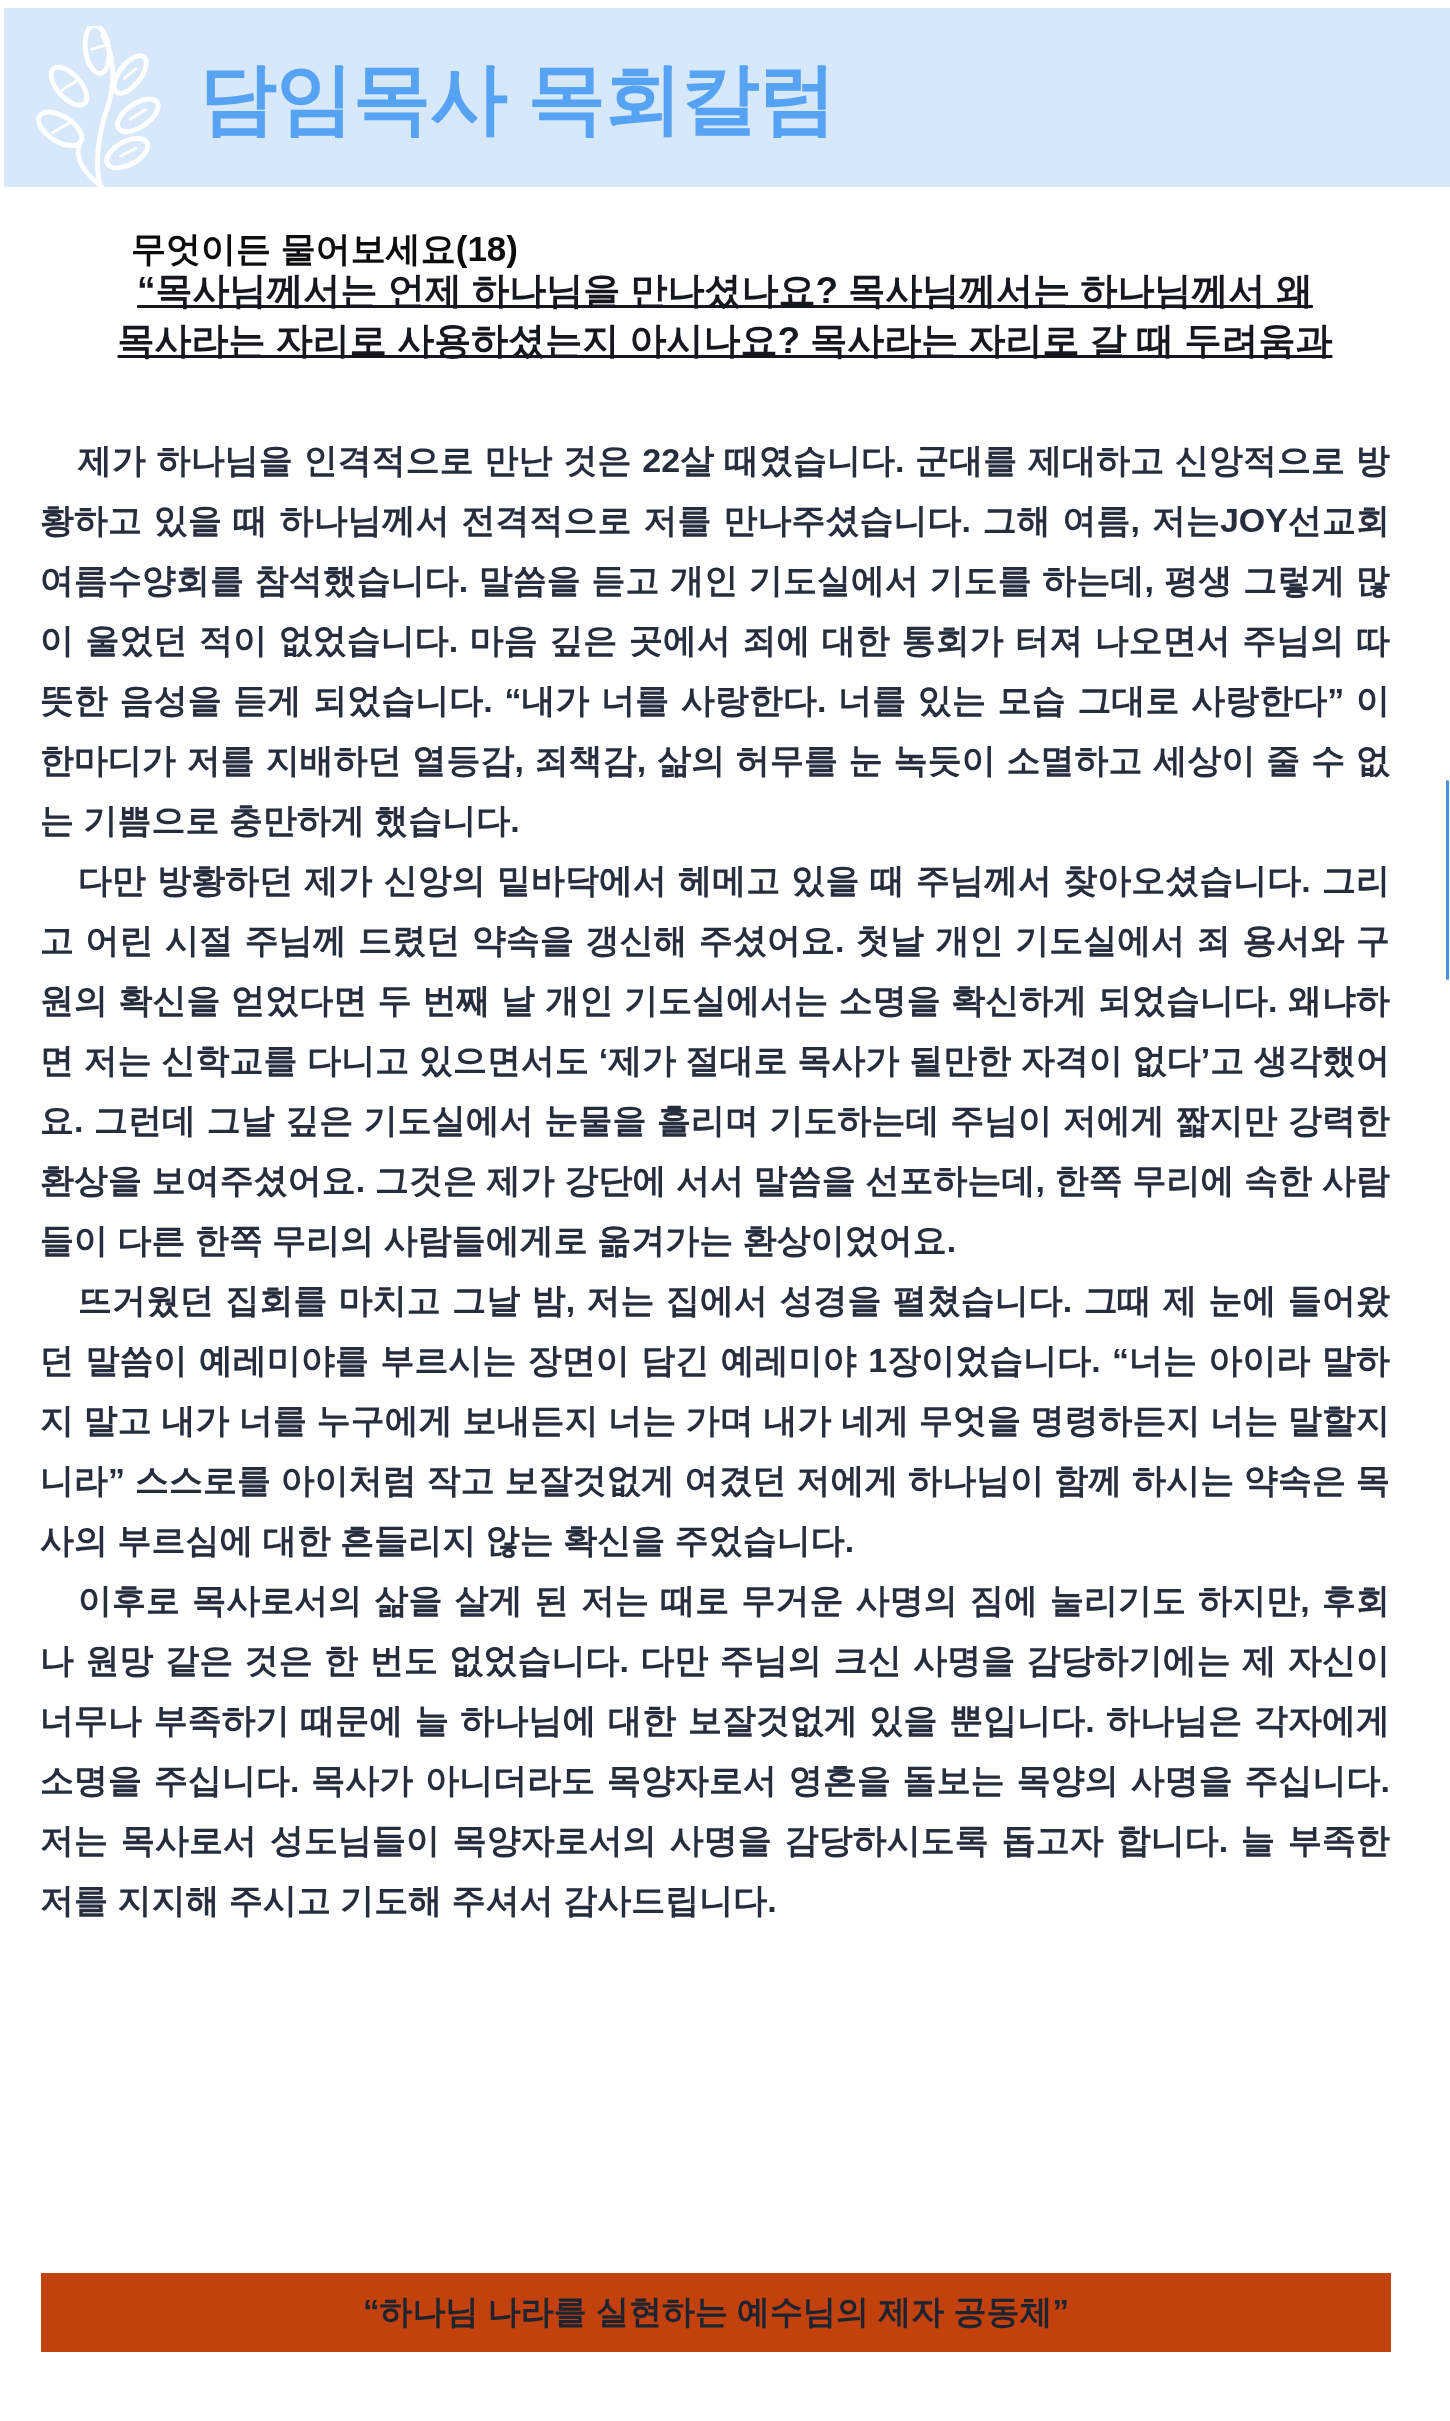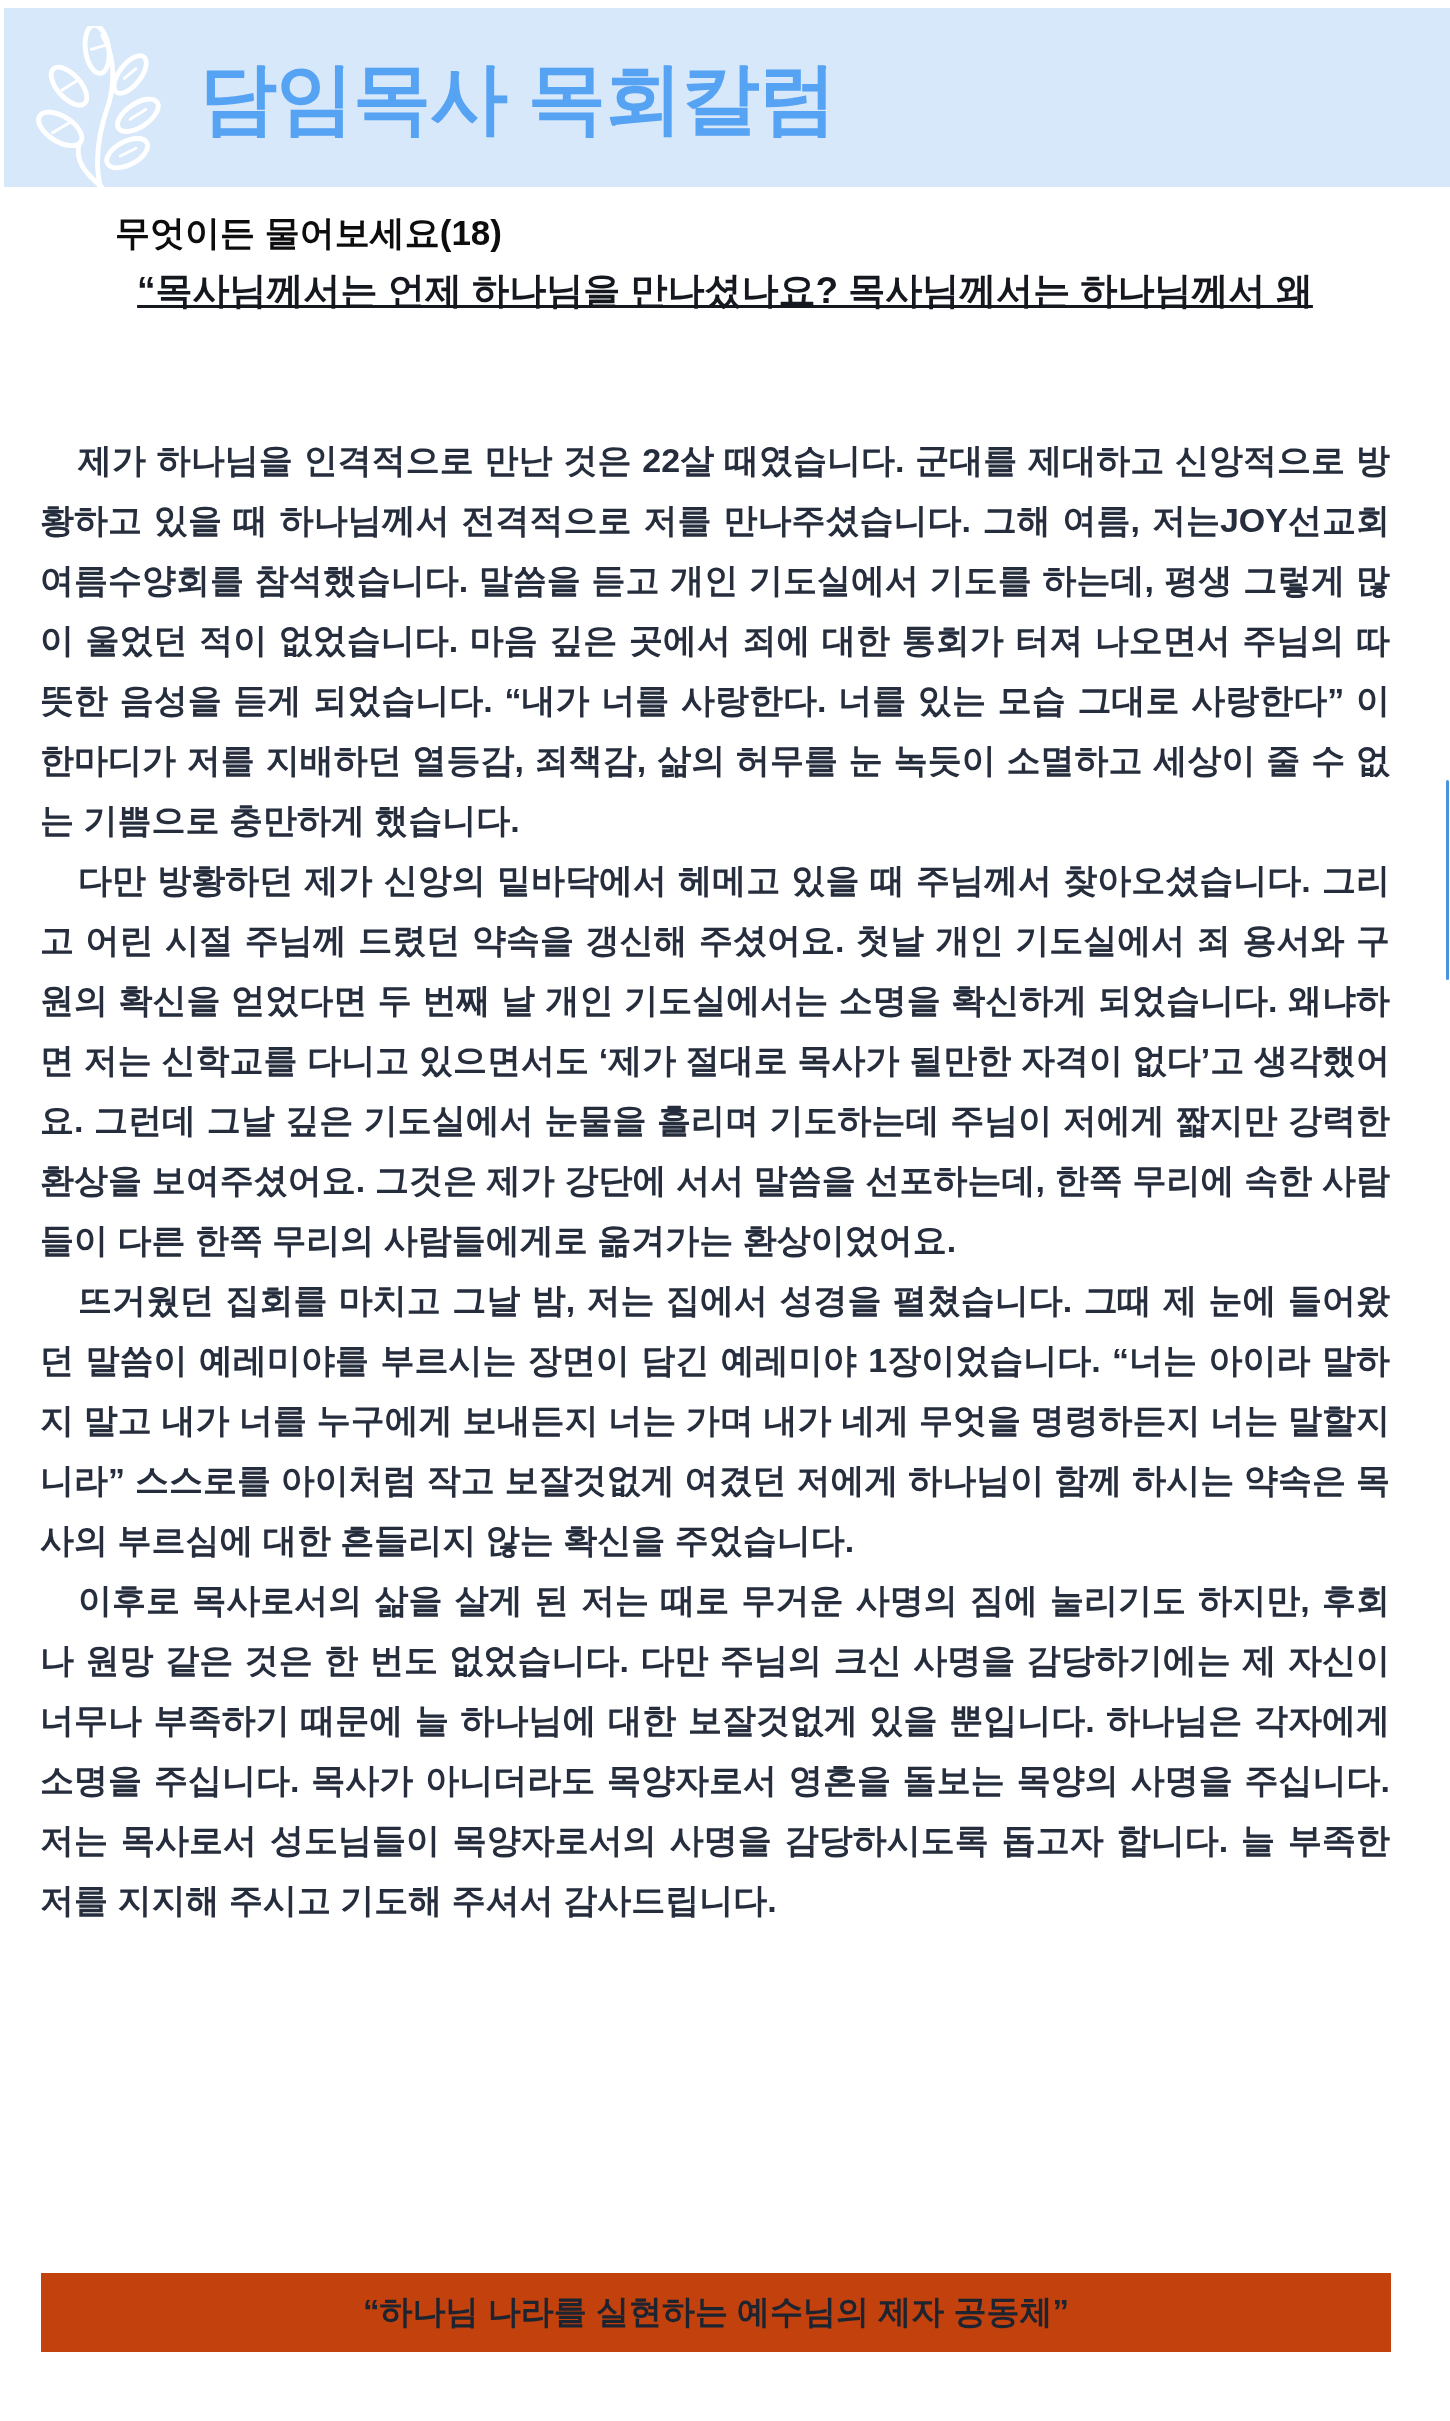--- a/index.html
+++ b/index.html
@@ -22,21 +22,21 @@
   .page-title{
     margin:0 0 0 195px;
     font-size:78px;font-weight:800;letter-spacing:-1px;
     color:#55a3f2;
     line-height:1;
   }
   
   .subtitle{
     position:absolute;left:115px;top:210px;
     font-size:35px;font-weight:700;color:#0d0d0f;
-    margin:0;
+    margin:16px;
   }
   
   .question{
     position:absolute;left:75px;top:266px;width:1300px;
     text-align:center;
     font-size:37px;font-weight:800;color:#15181e;
     line-height:50px;
     text-decoration:underline;
   }
   
@@ -90,20 +90,21 @@
       <path d="M30,66 L46,56" stroke-width="3"></path>
       <path d="M20,110 L37,100" stroke-width="3"></path>
     </svg>
     <h1 class="page-title">담임목사 목회칼럼</h1>
   </div>
 
   <h2 class="subtitle">무엇이든 물어보세요(18)</h2>
 
   <div class="question">
     <div>“목사님께서는 언제 하나님을 만나셨나요? 목사님께서는 하나님께서 왜</div>
+    <div>목사라는 자리로 사용하셨는지 아시나요? 목사라는 자리로 갈 때 두려움과</div>
   </div>
 
   <div class="article">
     <p>제가 하나님을 인격적으로 만난 것은 22살 때였습니다. 군대를 제대하고 신앙적으로 방황하고 있을 때 하나님께서 전격적으로 저를 만나주셨습니다. 그해 여름, 저는JOY선교회 여름수양회를 참석했습니다. 말씀을 듣고 개인 기도실에서 기도를 하는데, 평생 그렇게 많이 울었던 적이 없었습니다. 마음 깊은 곳에서 죄에 대한 통회가 터져 나오면서 주님의 따뜻한 음성을 듣게 되었습니다. “내가 너를 사랑한다. 너를 있는 모습 그대로 사랑한다” 이 한마디가 저를 지배하던 열등감, 죄책감, 삶의 허무를 눈 녹듯이 소멸하고 세상이 줄 수 없는 기쁨으로 충만하게 했습니다.</p>
     <p>다만 방황하던 제가 신앙의 밑바닥에서 헤메고 있을 때 주님께서 찾아오셨습니다. 그리고 어린 시절 주님께 드렸던 약속을 갱신해 주셨어요. 첫날 개인 기도실에서 죄 용서와 구원의 확신을 얻었다면 두 번째 날 개인 기도실에서는 소명을 확신하게 되었습니다. 왜냐하면 저는 신학교를 다니고 있으면서도 ‘제가 절대로 목사가 될만한 자격이 없다’고 생각했어요. 그런데 그날 깊은 기도실에서 눈물을 흘리며 기도하는데 주님이 저에게 짧지만 강력한 환상을 보여주셨어요. 그것은 제가 강단에 서서 말씀을 선포하는데, 한쪽 무리에 속한 사람들이 다른 한쪽 무리의 사람들에게로 옮겨가는 환상이었어요.</p>
     <p>뜨거웠던 집회를 마치고 그날 밤, 저는 집에서 성경을 펼쳤습니다. 그때 제 눈에 들어왔던 말씀이 예레미야를 부르시는 장면이 담긴 예레미야 1장이었습니다. “너는 아이라 말하지 말고 내가 너를 누구에게 보내든지 너는 가며 내가 네게 무엇을 명령하든지 너는 말할지니라” 스스로를 아이처럼 작고 보잘것없게 여겼던 저에게 하나님이 함께 하시는 약속은 목사의 부르심에 대한 흔들리지 않는 확신을 주었습니다.</p>
     <p>이후로 목사로서의 삶을 살게 된 저는 때로 무거운 사명의 짐에 눌리기도 하지만, 후회나 원망 같은 것은 한 번도 없었습니다. 다만 주님의 크신 사명을 감당하기에는 제 자신이 너무나 부족하기 때문에 늘 하나님에 대한 보잘것없게 있을 뿐입니다. 하나님은 각자에게 소명을 주십니다. 목사가 아니더라도 목양자로서 영혼을 돌보는 목양의 사명을 주십니다. 저는 목사로서 성도님들이 목양자로서의 사명을 감당하시도록 돕고자 합니다. 늘 부족한 저를 지지해 주시고 기도해 주셔서 감사드립니다.</p>
   </div>
 
   <div class="footer">

